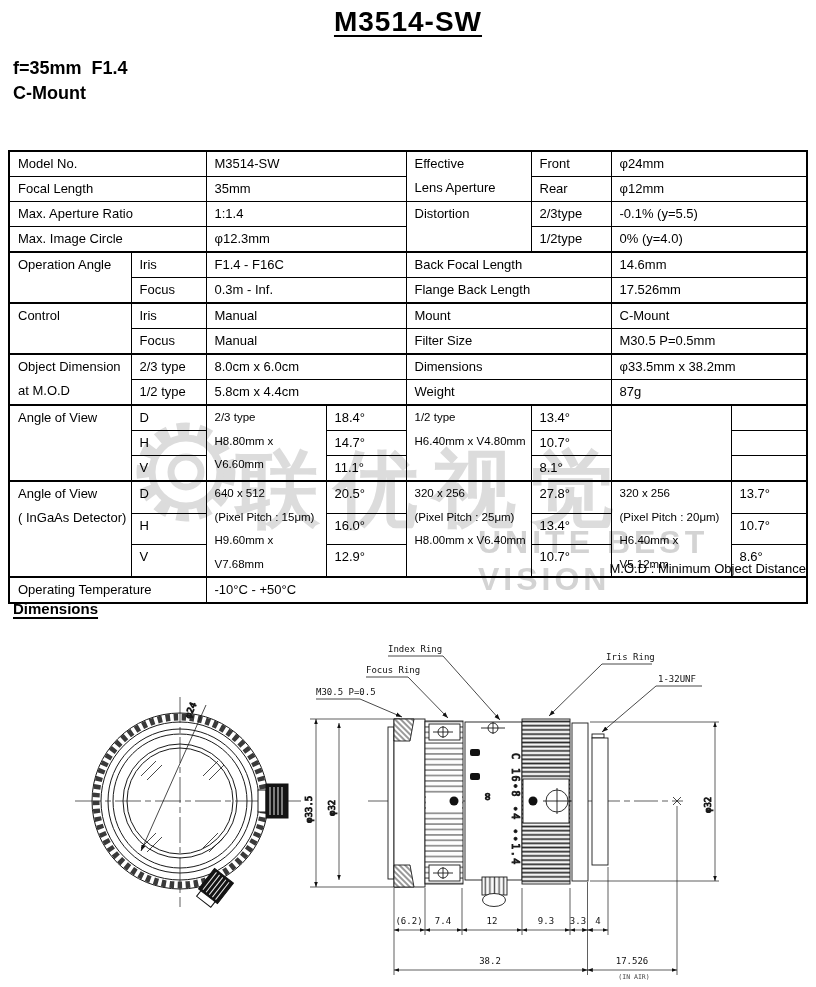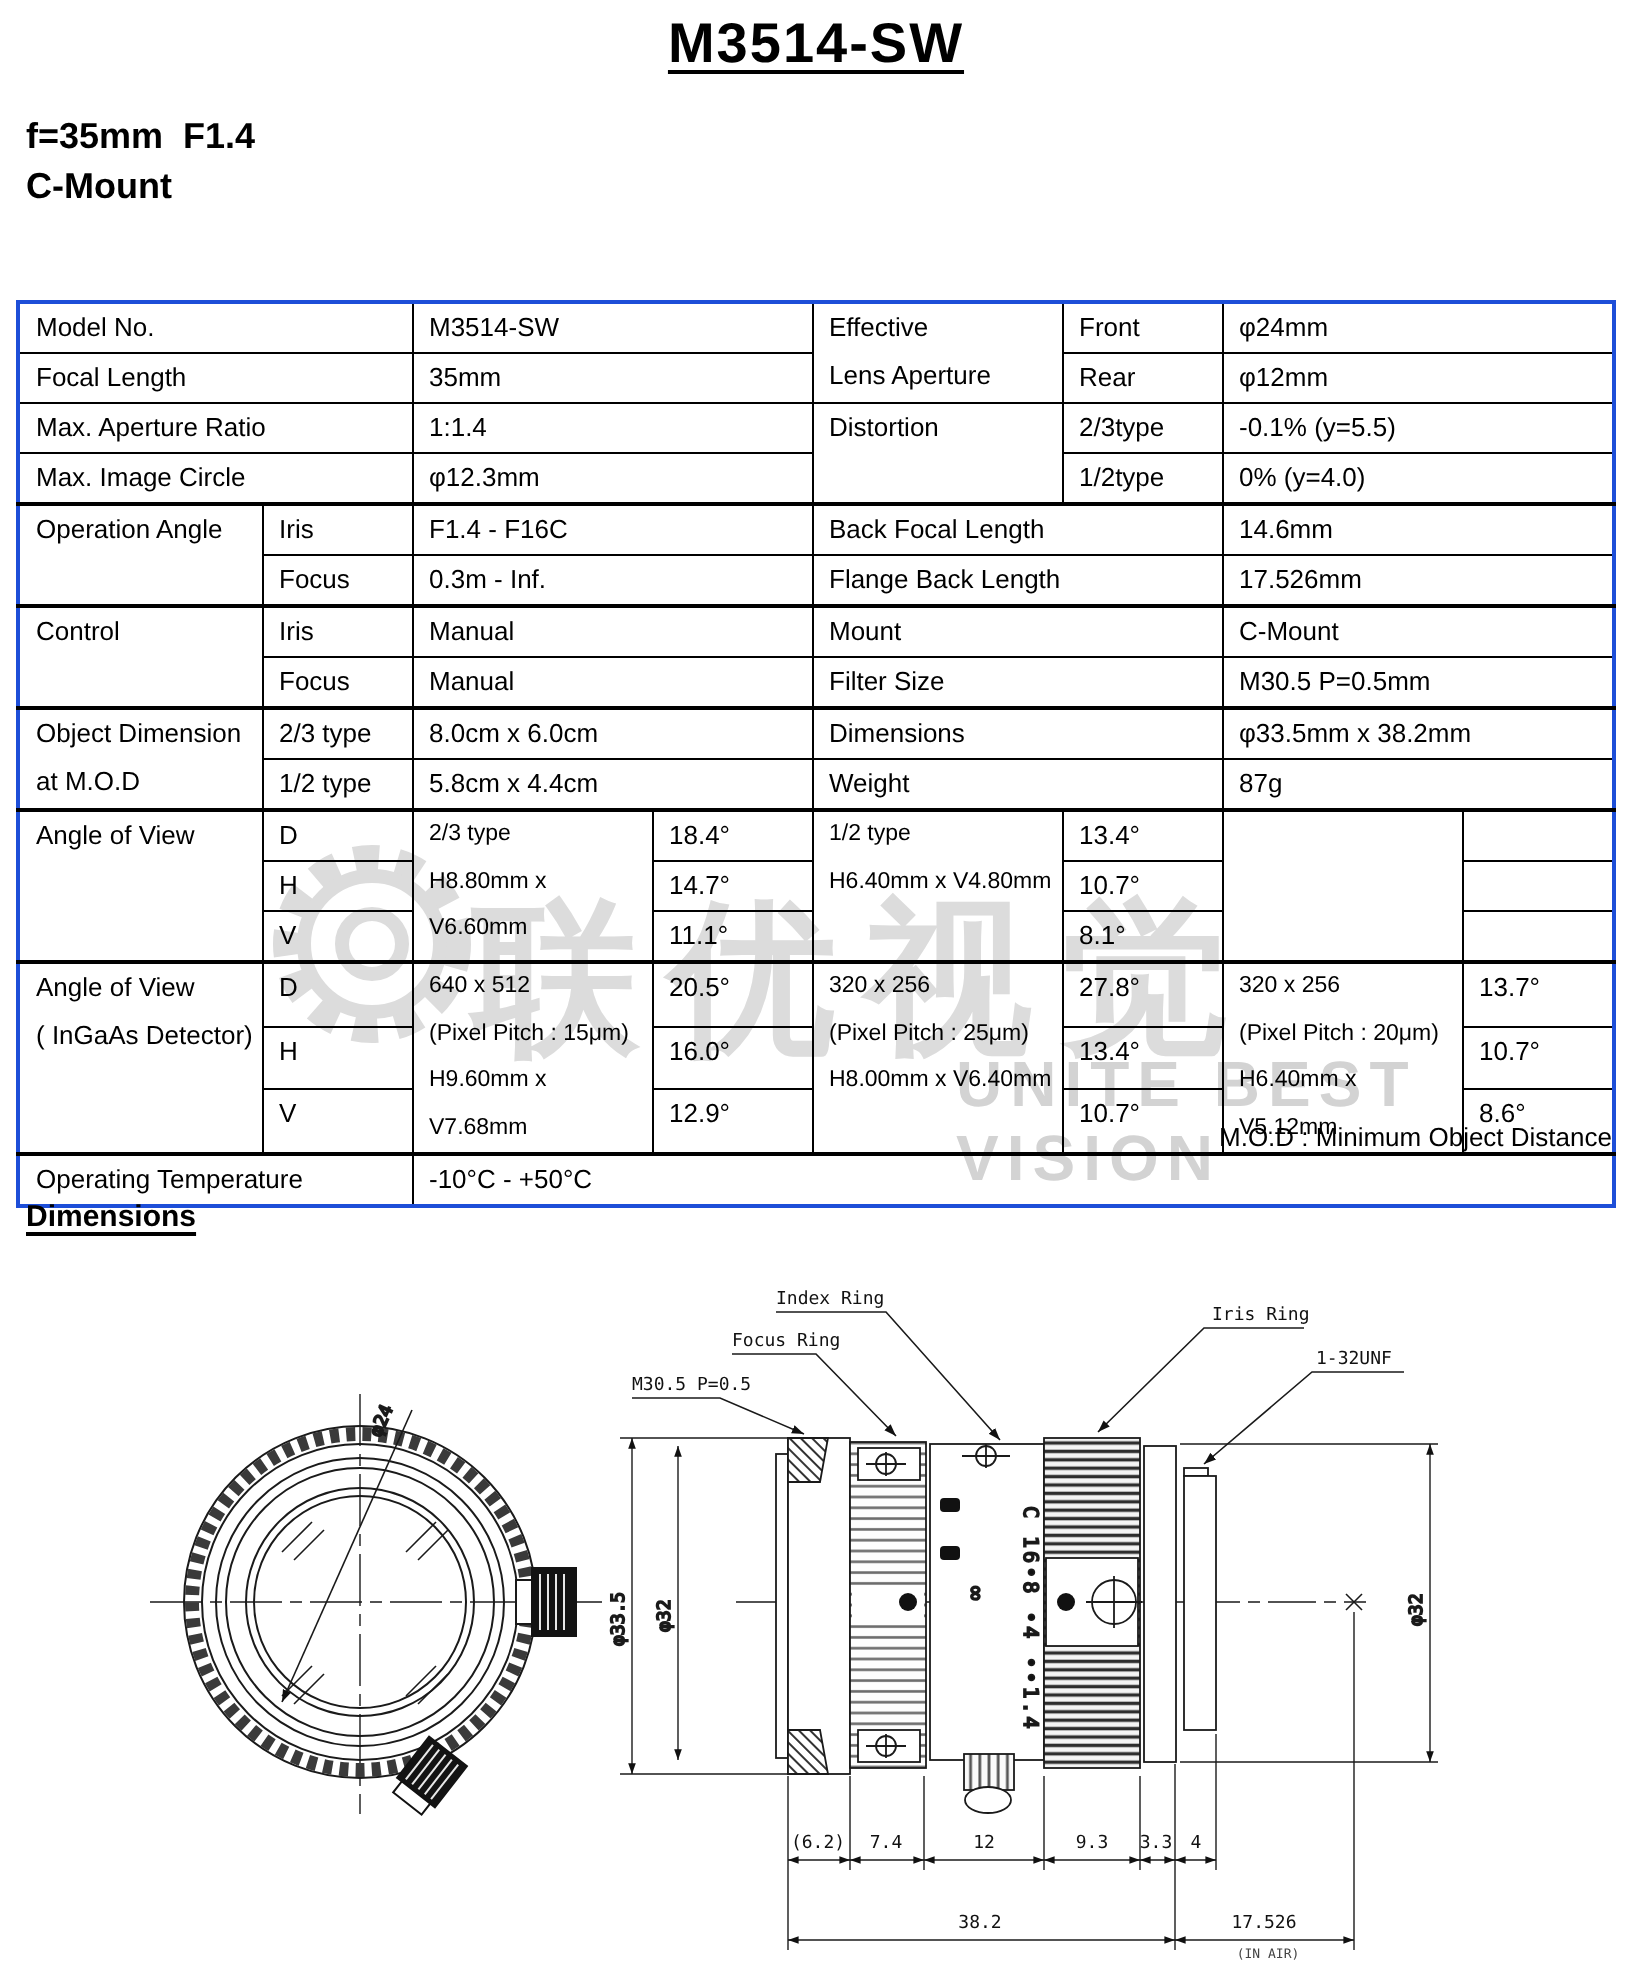--- a/index.html
+++ b/index.html
@@ -19,21 +19,21 @@
   
   #wm{z-index:0;}
   #wm-gear{left:126px;top:412px;}
   #wm-cjk{left:236px;top:447px;font-size:84px;font-weight:bold;color:#dcdcdc;letter-spacing:14px;line-height:1;}
   #wm-latin{left:478px;top:524px;font-size:32px;color:#d3d3d3;letter-spacing:4px;font-weight:bold;}
   
   #spec{
     left:8px;top:150px;z-index:1;
     border-collapse:collapse;table-layout:fixed;width:798px;background:transparent;
   }
-  #spec{border:2px solid #1d4ed8;}
+  #spec{border:2px solid #000000;}
   #spec td{
     border:1px solid #000;font-size:13px;padding:0 2px 0 8px;height:24px;
     line-height:23.5px;vertical-align:top;overflow:hidden;white-space:nowrap;
   }
   #spec td.pre{white-space:pre-line;}
   #spec td.sm{font-size:11.5px;}
   #spec tr.sec td{border-top:2px solid #000;}
   #footnote{right:10px;top:561px;font-size:13px;z-index:2;}
   #dims-head{left:13px;top:600px;font-size:15px;font-weight:bold;z-index:2;}
   #dims-head span{text-decoration:underline;text-decoration-thickness:1.5px;text-underline-offset:3px;}

